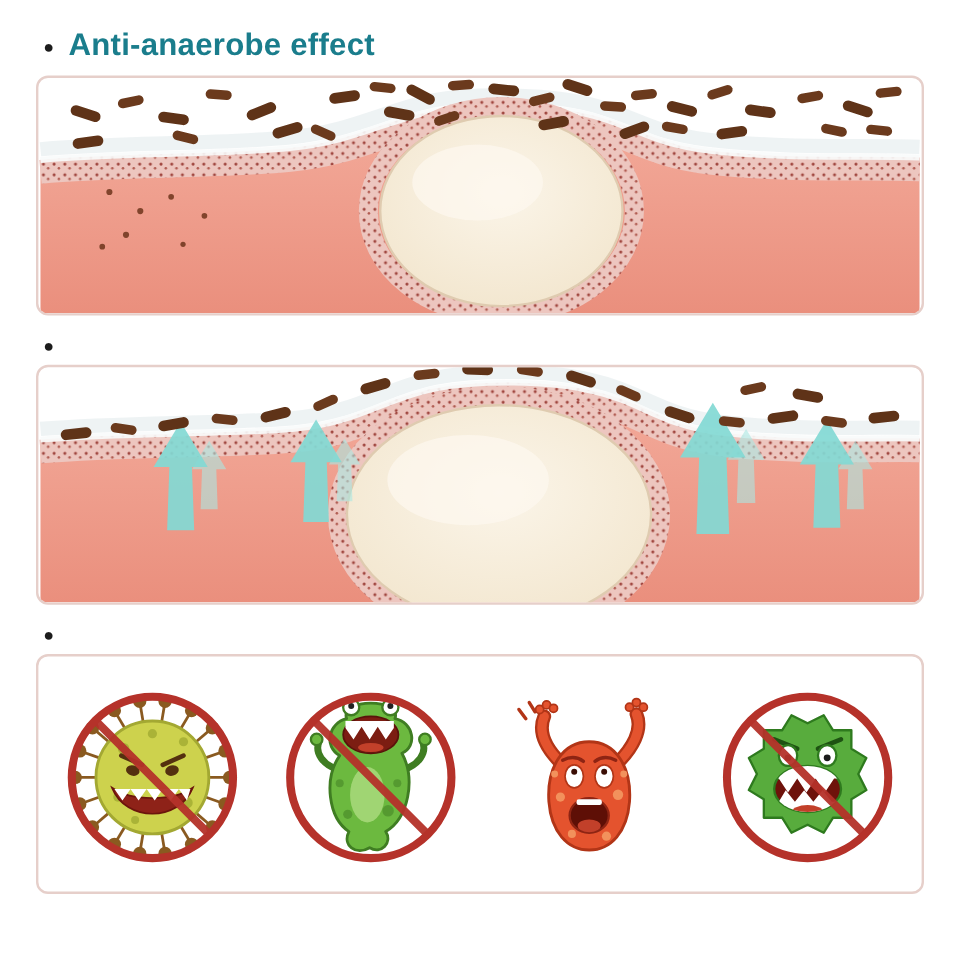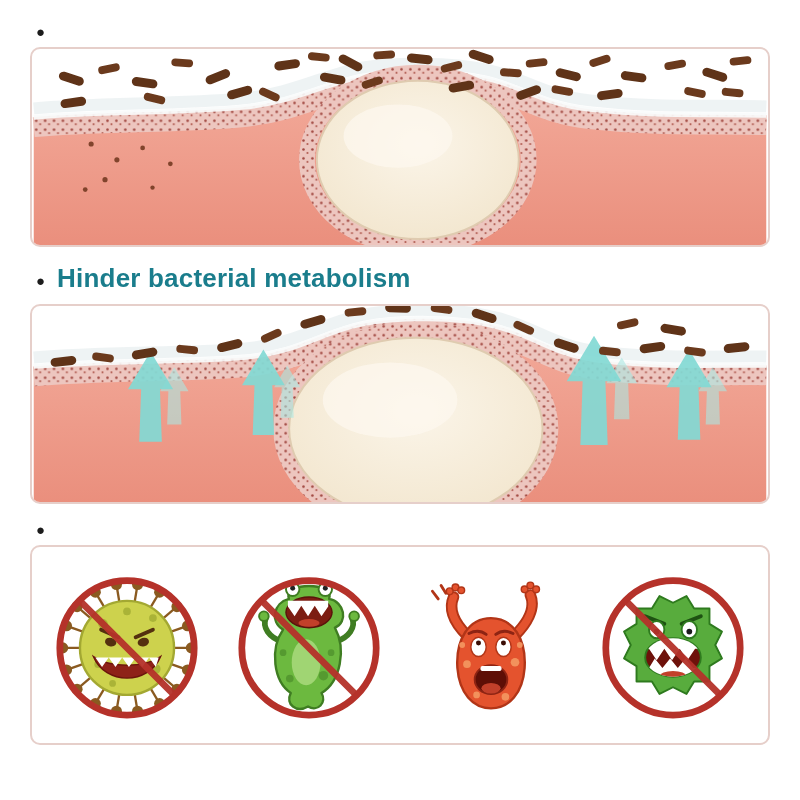--- a/index.html
+++ b/index.html
@@ -26,20 +26,21 @@
   .ban-circle{fill:none;stroke:var(--prohibition);stroke-width:7;}
   .ban-slash{stroke:var(--prohibition);stroke-width:7;stroke-linecap:round;opacity:0.95;}
 </style>
 </head>
 <body>
 
 <div class="container">
 
   <div class="heading">
     <span class="bullet">●</span>
+    <span class="heading-text">Anti-anaerobe effect</span>
   </div>
 
   <div class="panel">
     <svg viewBox="0 0 740 198">
       <defs>
         <pattern id="stip1" width="9" height="9" patternUnits="userSpaceOnUse">
           <rect width="9" height="9" fill="#edc6bf"></rect>
           <circle cx="2.5" cy="2.5" r="1.3" fill="#a0463f"></circle>
           <circle cx="6.5" cy="6" r="1.1" fill="#b05a50"></circle>
         </pattern>
@@ -116,21 +117,20 @@
         <use href="#rod1" transform="translate(582,46) rotate(-8)"></use>
         <use href="#rod2" transform="translate(668,44) rotate(12)"></use>
         <use href="#rod1" transform="translate(40,54) rotate(-8)"></use>
         <use href="#rod2" transform="translate(706,44) rotate(6)"></use>
       </g>
     </svg>
   </div>
 
   <div class="heading">
     <span class="bullet">●</span>
-    <span class="heading-text">Hinder bacterial metabolism</span>
   </div>
 
   <div class="panel">
     <svg viewBox="0 0 740 198">
       <defs>
         <pattern id="stip2" width="9" height="9" patternUnits="userSpaceOnUse">
           <rect width="9" height="9" fill="#edc6bf"></rect>
           <circle cx="2.5" cy="2.5" r="1.3" fill="#a0463f"></circle>
           <circle cx="6.5" cy="6" r="1.1" fill="#b05a50"></circle>
         </pattern>

